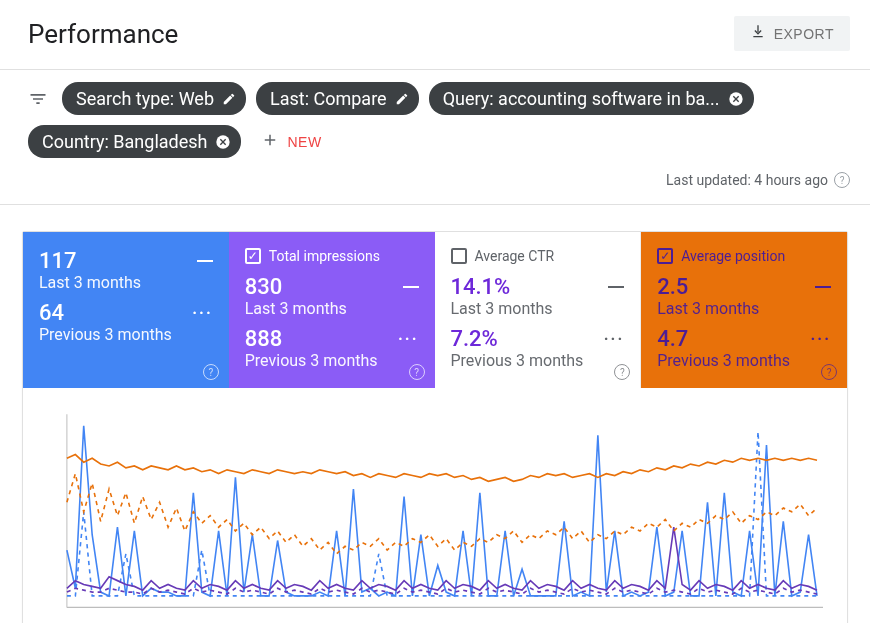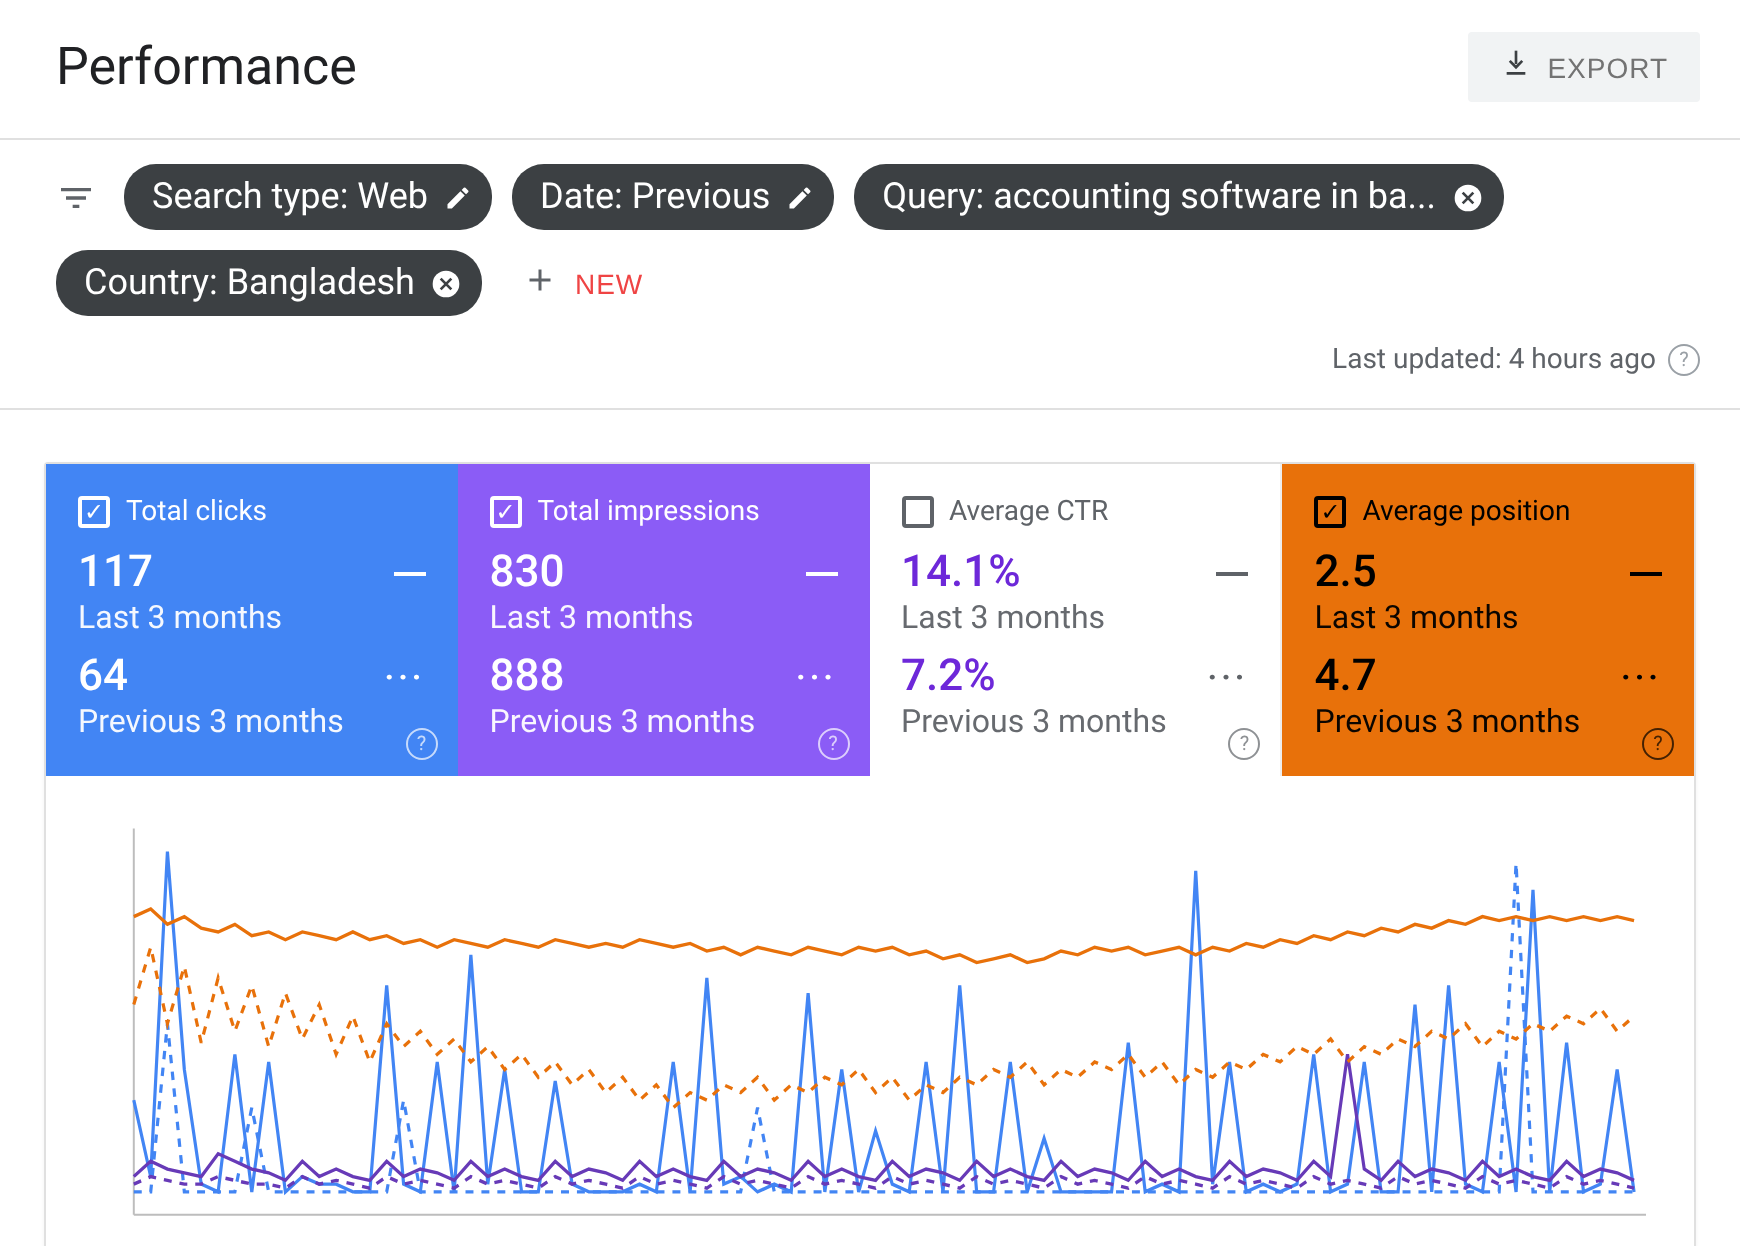--- a/index.html
+++ b/index.html
@@ -91,21 +91,21 @@
 .metrics-row { display: flex; }
 .metric {
   flex: 1;
   padding: 16px 16px 10px 16px;
   position: relative;
   min-height: 150px;
 }
 .metric.blue { background: #4285f4; color: #fff; }
 .metric.purple { background: #8b5cf6; color: #fff; }
 .metric.white { background: #fff; color: #5f6368; border-right:1px solid #eee; }
-.metric.orange { background: #e8710a; color: #000000; }
+.metric.orange { background: #e8710a; color: #4c1d95; }
 .metric-title-row { display:flex; align-items:center; gap:8px; margin-bottom:10px;}
 .checkbox {
   width:16px; height:16px; border:2px solid currentColor; border-radius:2px;
   display:flex; align-items:center; justify-content:center; font-size:12px; line-height:1;
 }
 .checkbox.checked::after{content:"✓"; font-size:12px;}
 .metric.white .checkbox { border-color:#5f6368; color:#5f6368;}
 .metric-title { font-size:14px; }
 .val-row { display:flex; justify-content:space-between; align-items:center;}
 .val { font-size:22px; font-weight:500; }
@@ -145,21 +145,21 @@
   </span>
   <div class="chip">
     <span>Search type: Web</span>
     <span class="chip-icon">
         <svg width="14" height="14" viewBox="0 0 24 24" fill="#fff">
           <path d="M3 17.25V21h3.75L17.81 9.94l-3.75-3.75L3 17.25zM20.71 7.04a1 1 0 0 0 0-1.41l-2.34-2.34a1 1 0 0 0-1.41 0l-1.83 1.83 3.75 3.75 1.83-1.83z"></path>
         </svg>
       </span>
   </div>
   <div class="chip">
-    <span>Date: Previous</span>
+    <span>Last: Compare</span>
     <span class="chip-icon">
         <svg width="14" height="14" viewBox="0 0 24 24" fill="#fff">
           <path d="M3 17.25V21h3.75L17.81 9.94l-3.75-3.75L3 17.25zM20.71 7.04a1 1 0 0 0 0-1.41l-2.34-2.34a1 1 0 0 0-1.41 0l-1.83 1.83 3.75 3.75 1.83-1.83z"></path>
         </svg>
       </span>
   </div>
   <div class="chip">
     <span>Query: accounting software in ba...</span>
     <span class="chip-icon">
         <svg width="16" height="16" viewBox="0 0 24 24">
@@ -187,24 +187,20 @@
 </div>
 
 <div class="updated-row">
   <span>Last updated: 4 hours ago</span>
   <span style="width:16px;height:16px;border:1.3px solid #9aa0a6;border-radius:50%;display:flex;align-items:center;justify-content:center;font-size:10px;color:#9aa0a6;">?</span>
 </div>
 
 <div class="panel">
   <div class="metrics-row" id="metrics-row">
       <div class="metric blue">
-        <div class="metric-title-row">
-          <span class="checkbox checked"></span>
-          <span class="metric-title">Total clicks</span>
-        </div>
         <div class="val-row">
           <span class="val">117</span>
           <span class="dash"></span>
         </div>
         <div class="period">Last 3 months</div>
         <div class="val-row">
           <span class="val">64</span>
           <span class="dots">···</span>
         </div>
         <div class="period">Previous 3 months</div>

